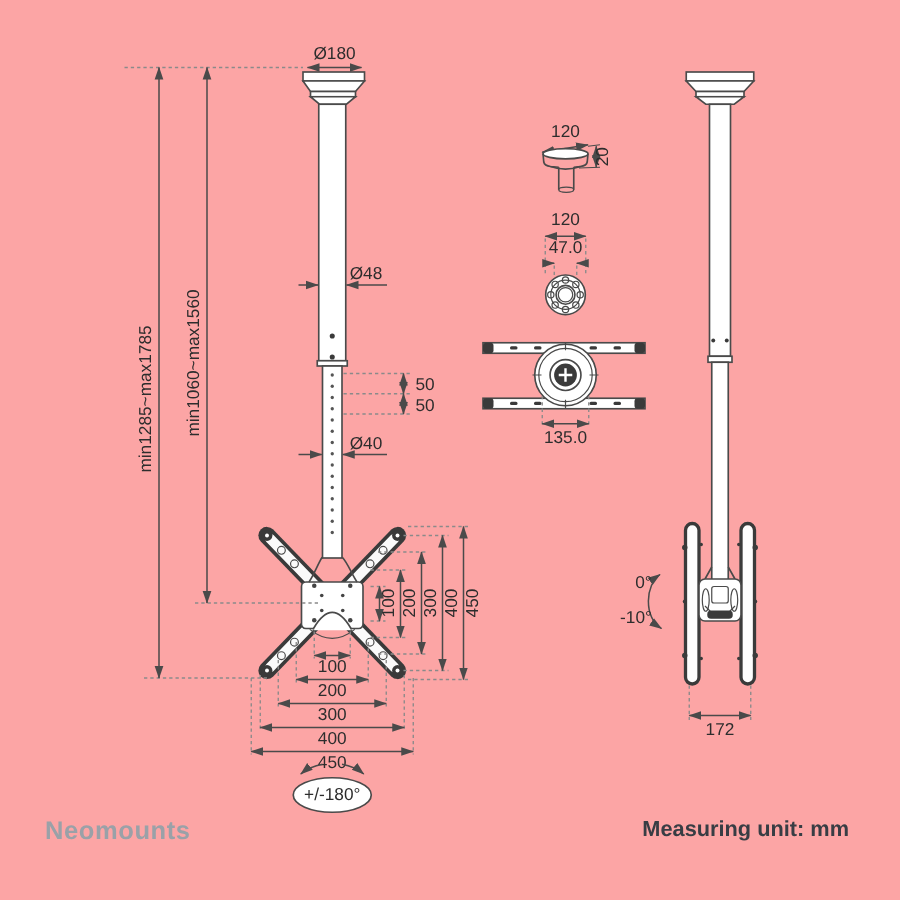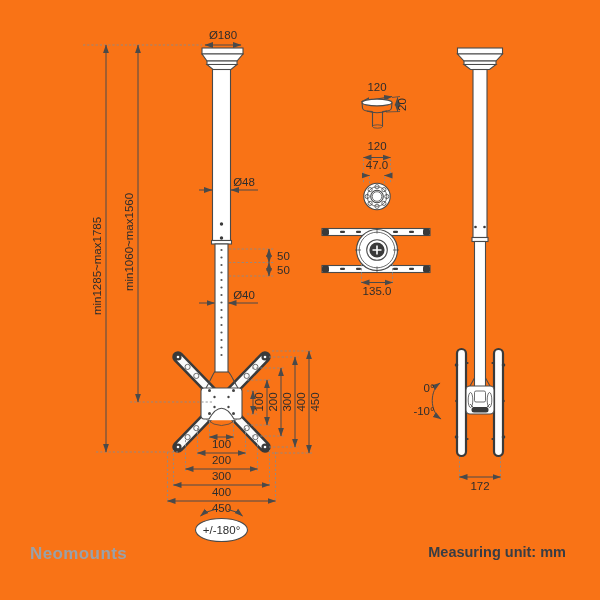--- a/index.html
+++ b/index.html
@@ -1,16 +1,16 @@
 <!DOCTYPE html>
 <html><head>
 <meta charset="utf-8">
 <style>
   html,body { margin:0; padding:0; background:#ffffff; }
-  .page { position:relative; width:600px; height:600px; background:#f97316; overflow:hidden; }
+  .page { position:relative; width:600px; height:600px; background:#fca5a5; overflow:hidden; }
   svg { display:block; }
   svg text { font-family:"Liberation Sans", sans-serif; font-size:11.5px; fill:#2d2d2d; }
   .ln   { stroke:#4a4a4a; stroke-width:1.1; fill:none; }
   .fw   { fill:#ffffff; }
   .dim  { stroke:#4a4a4a; stroke-width:1; fill:none; }
   .dsh  { stroke:#8a8a8a; stroke-width:0.9; stroke-dasharray:2.2 2; fill:none; }
   .dk   { fill:#3a3a3a; }
   .arm  { stroke:#3a3a3a; stroke-width:11.5; stroke-linecap:round; }
   .armw { stroke:#fafafa; stroke-width:6.5; stroke-linecap:round; }
   .thin { stroke:#4a4a4a; stroke-width:0.8; fill:none; }

